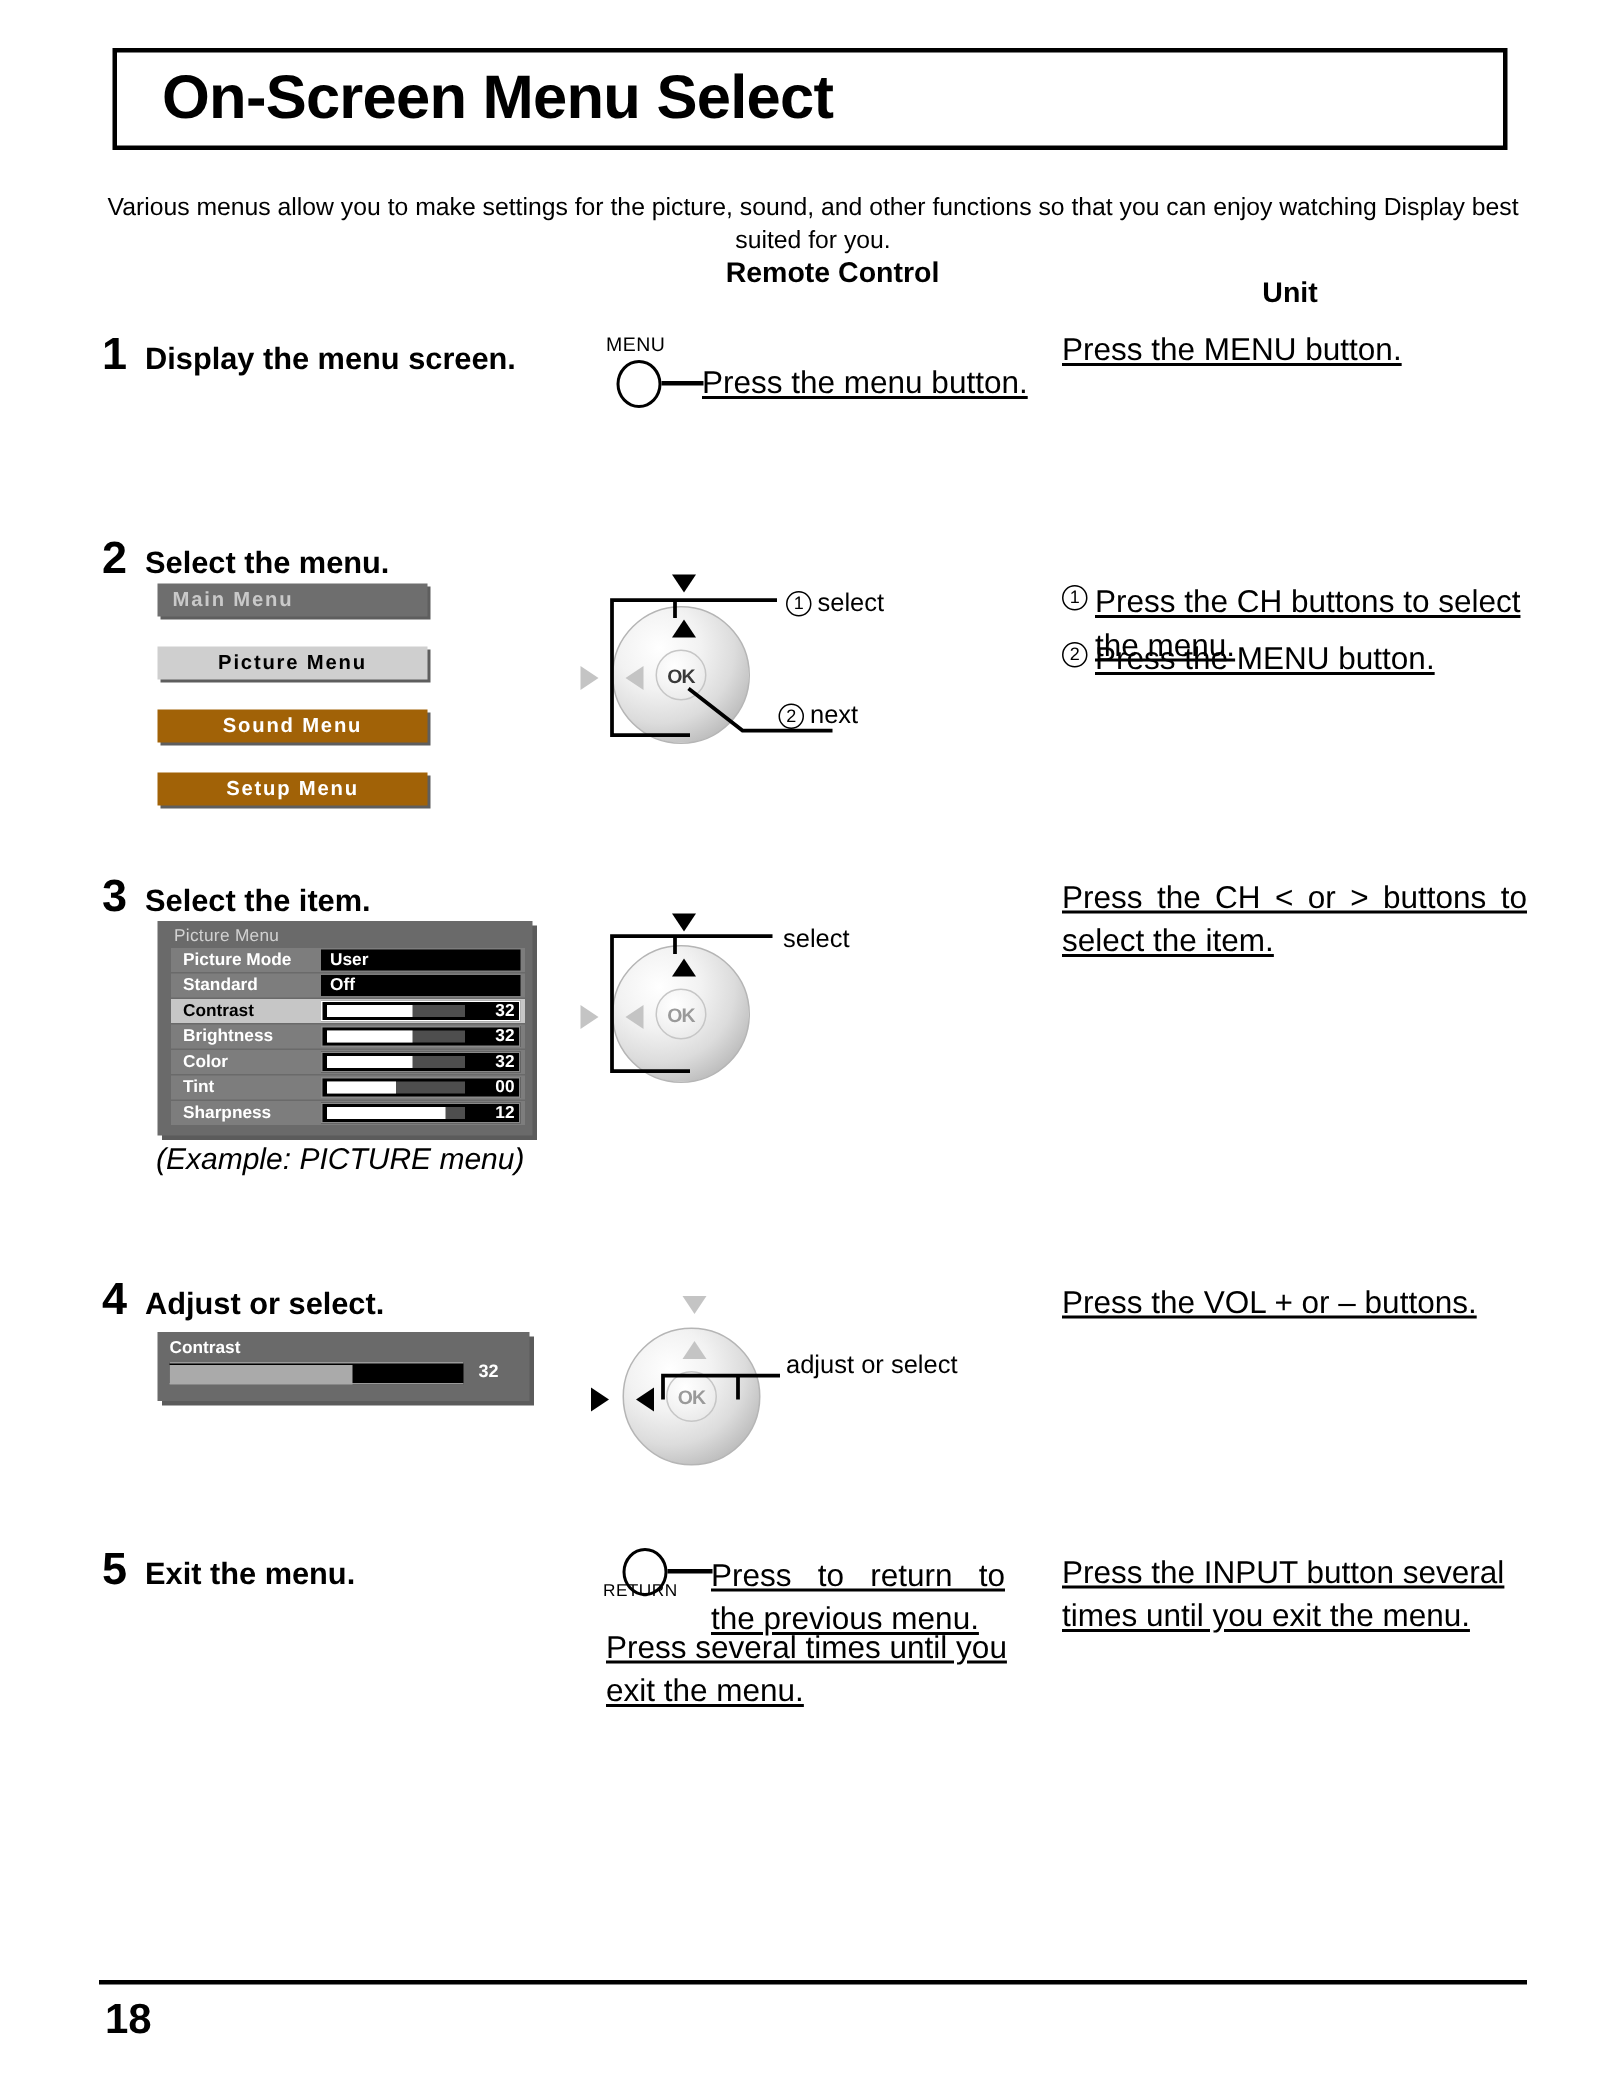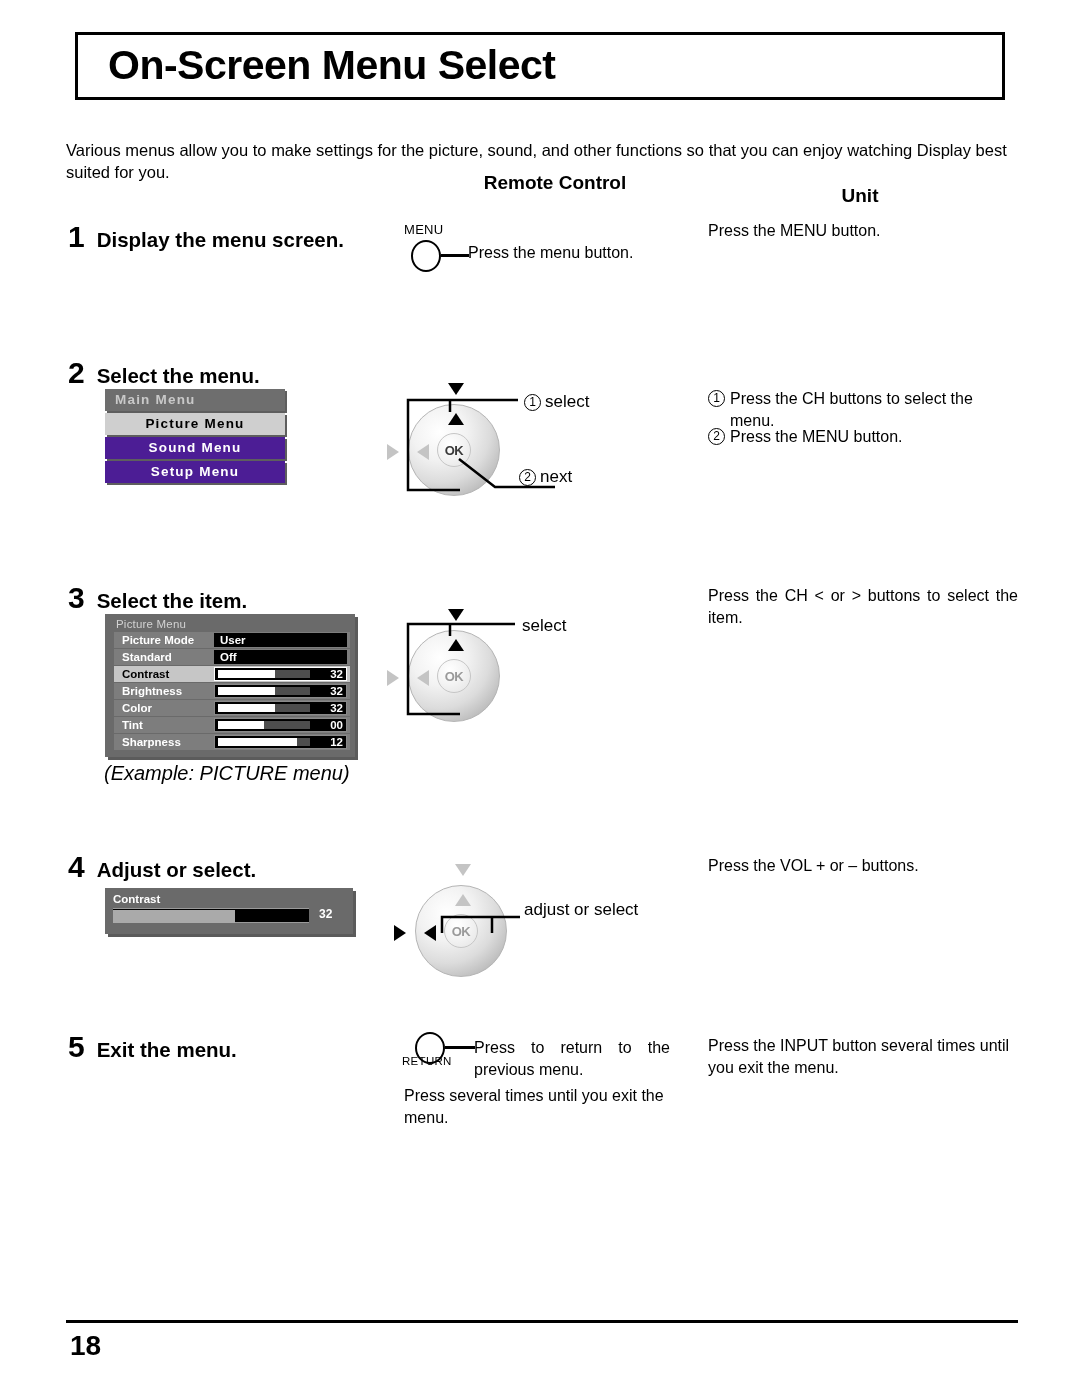--- a/index.html
+++ b/index.html
@@ -34,24 +34,25 @@
     font-size: 41px;
     font-weight: bold;
     letter-spacing: -0.5px;
     white-space: nowrap;
   }
 
   
   .intro {
     position: absolute;
     left: 66px;
-    top: 140px;
+    top: 128px;
     width: 952px;
     font-size: 16.5px;
     line-height: 1.33;
+    text-align: center;
   }
 
   
   .col-head {
     position: absolute;
     font-size: 19px;
     font-weight: bold;
     text-align: center;
   }
   .col-head.remote { left: 400px; top: 172px; width: 310px; }
@@ -72,50 +73,51 @@
   .step-title {
     font-size: 20.5px;
     font-weight: bold;
     line-height: 1;
     white-space: nowrap;
   }
 
   
   .txt {
     position: absolute;
-    font-size: 16px;
+    font-size: 21px;
     line-height: 1.36;
+    text-decoration: underline;
   }
   .txt.justify { text-align: justify; }
 
   
   .osd-main {
     position: absolute;
     left: 105px;
     top: 389px;
     width: 180px;
   }
   .osd-main .row {
     height: 22px;
     line-height: 22px;
     font-size: 13.5px;
     font-weight: bold;
     letter-spacing: 1.2px;
     box-sizing: border-box;
-    margin-bottom: 2px;
+    margin-bottom: 20px;
     box-shadow: 2px 2px 0 rgba(40,40,40,.75);
   }
   .osd-main .hdr {
     background: #6e6e6e;
     color: #c9c9c9;
     padding-left: 10px;
     text-align: left;
   }
   .osd-main .item {
-    background: #4c1d95;
+    background: #a16207;
     color: #ffffff;
     text-align: center;
   }
   .osd-main .item.sel {
     background: #cfcfcf;
     color: #000000;
   }
 
   
   .osd-pic {

